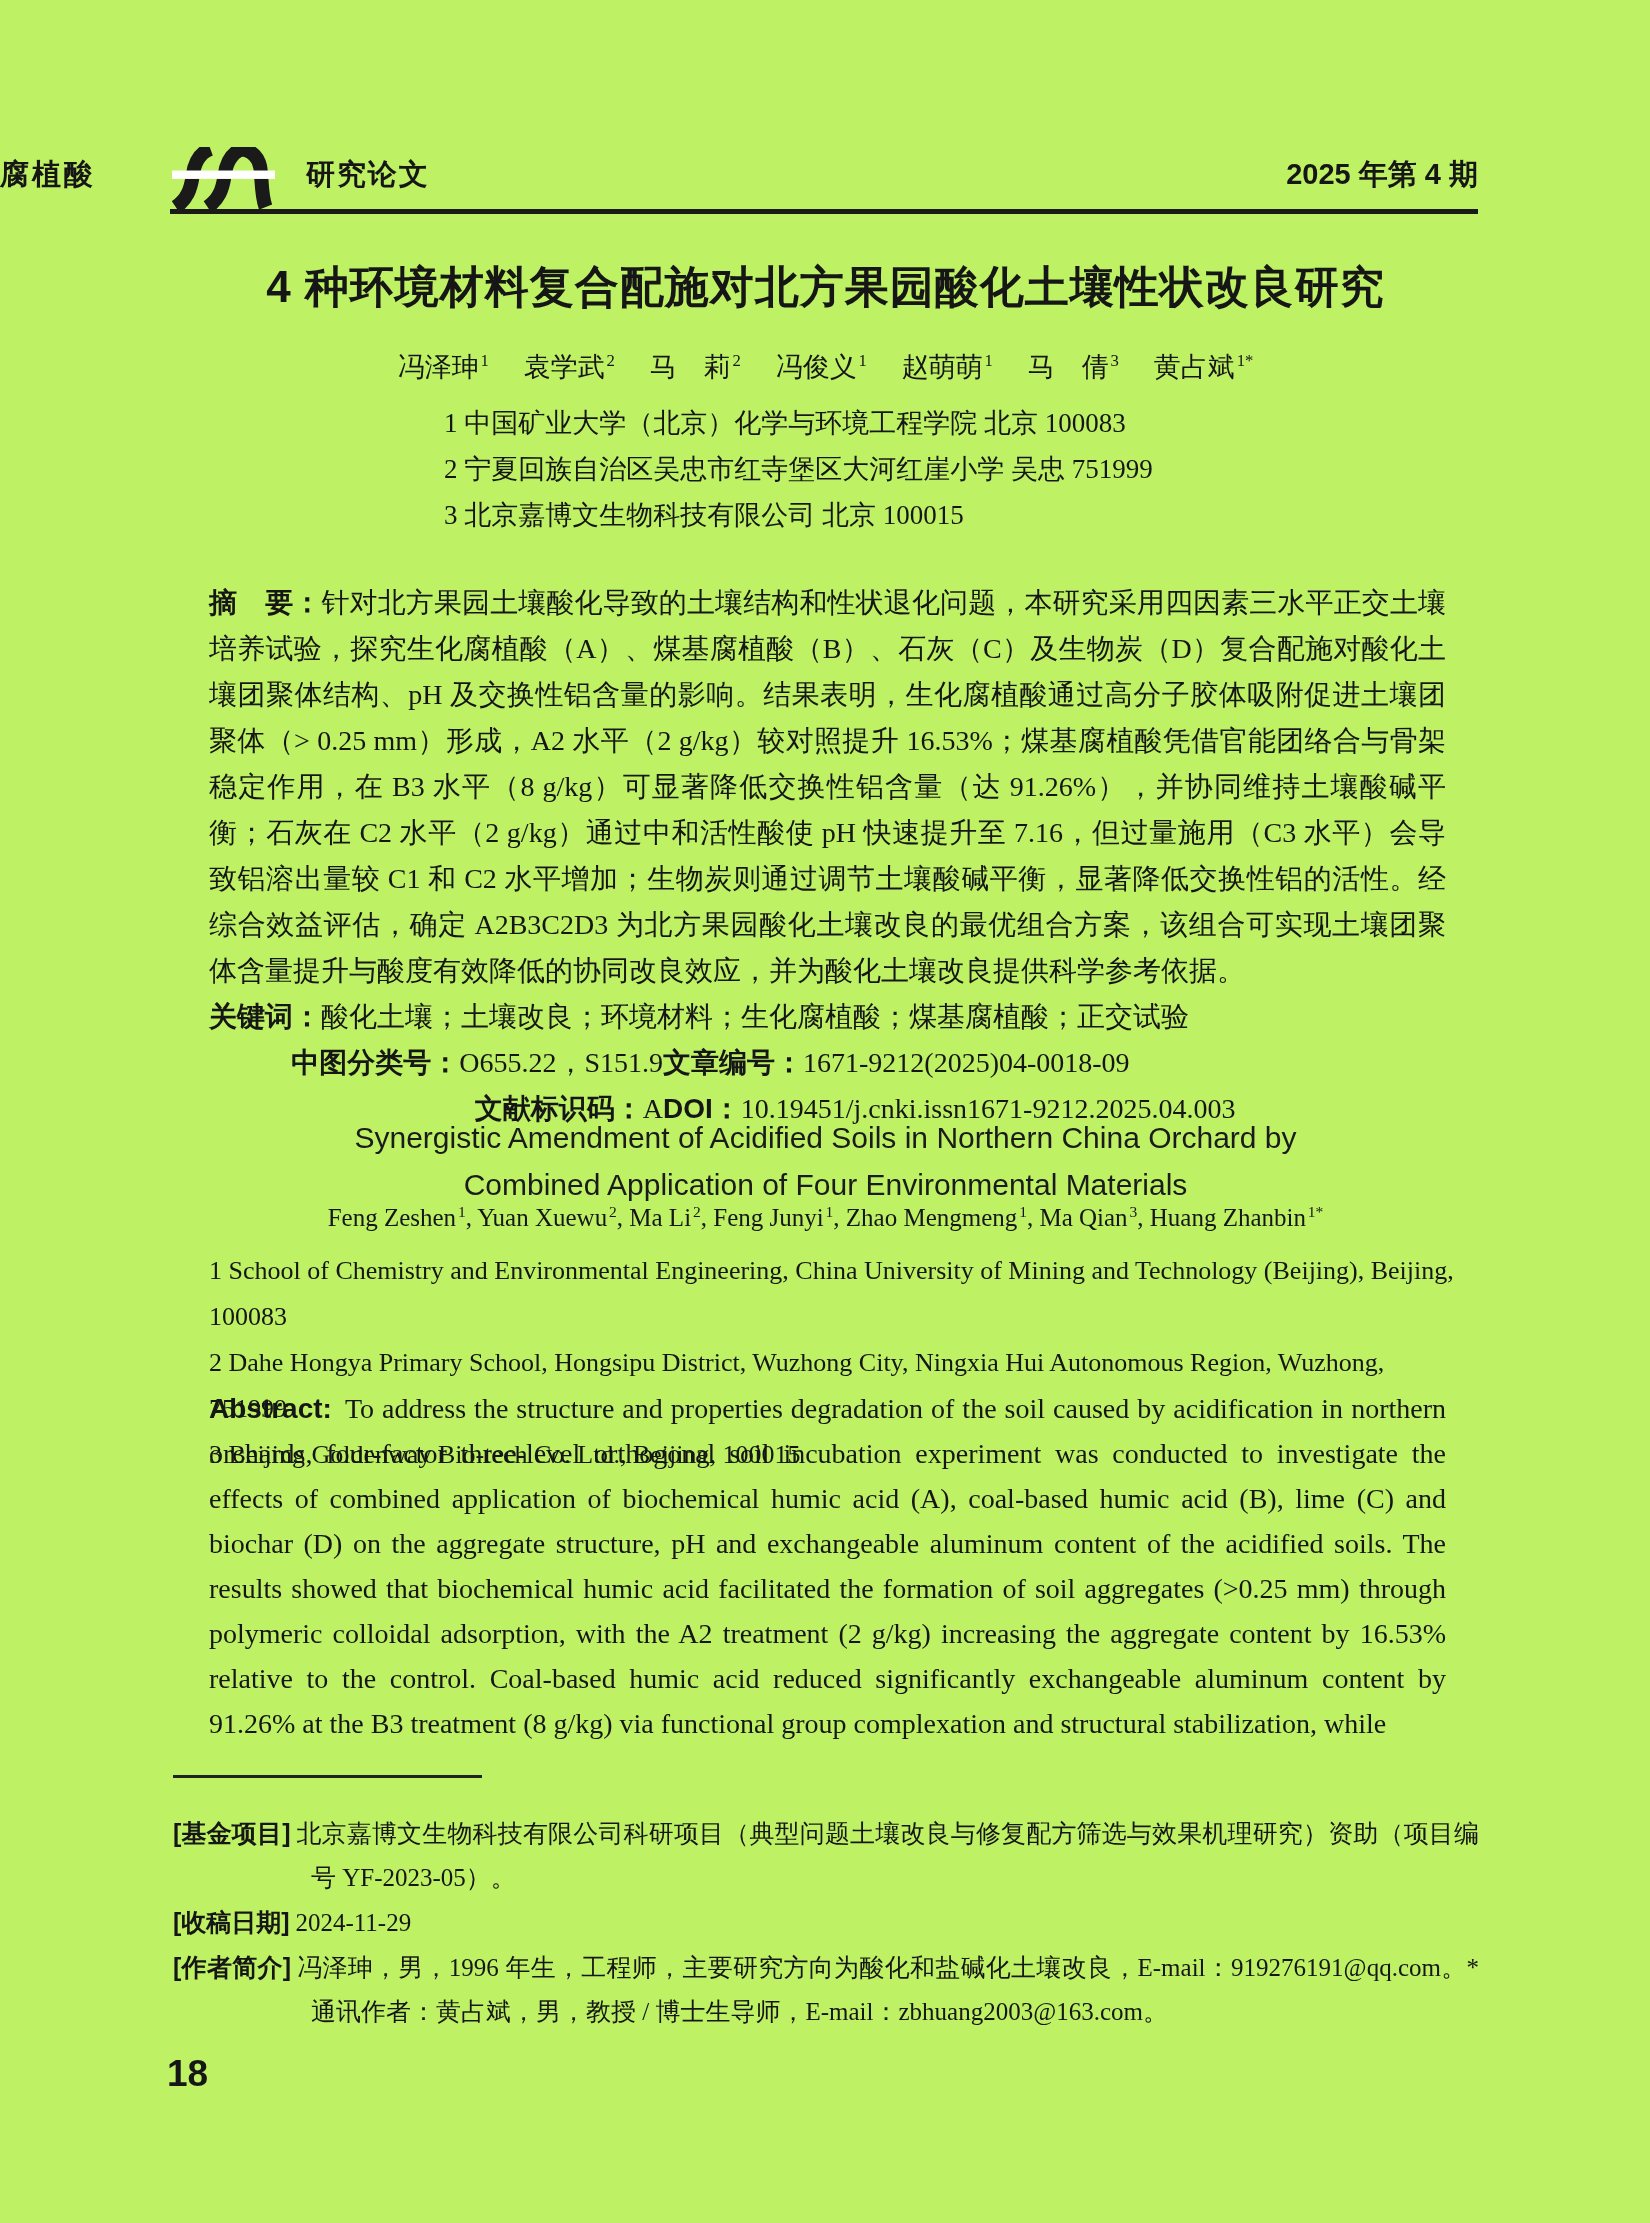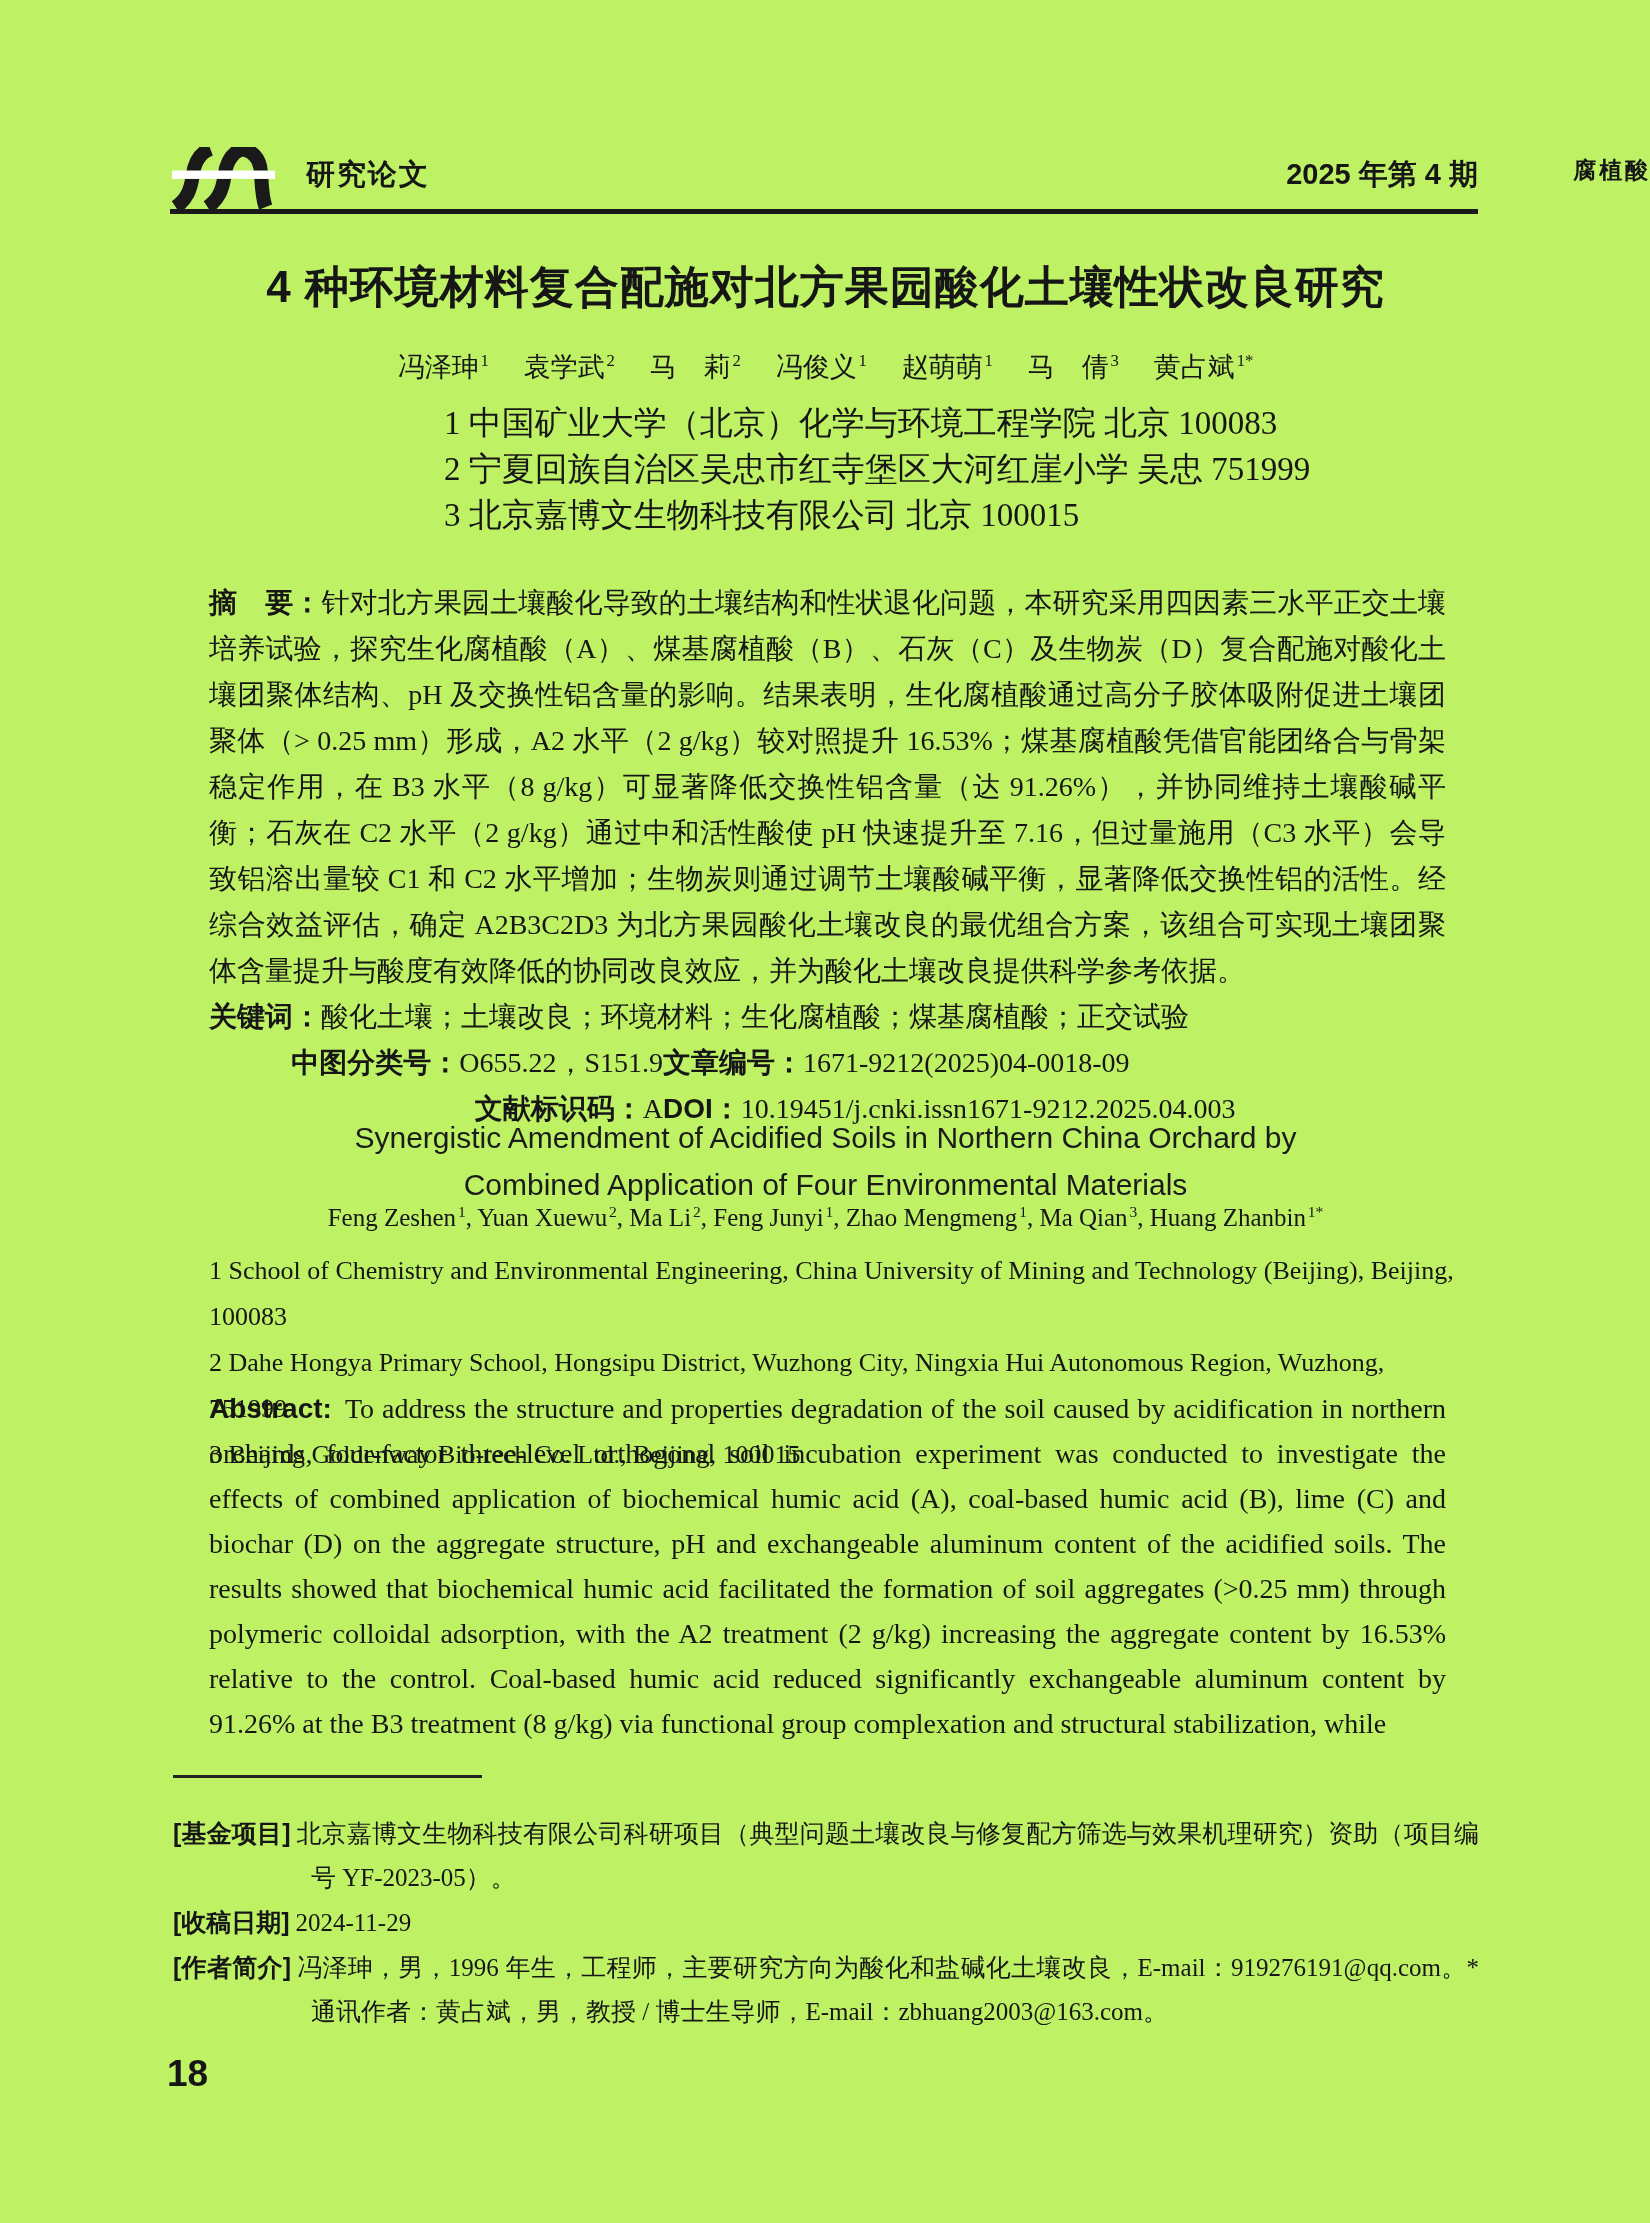--- a/index.html
+++ b/index.html
@@ -4,29 +4,29 @@
 <style>
   * { margin:0; padding:0; box-sizing:border-box; }
   html,body { background:#ffffff; }
   .page {
     position:relative; width:1651px; height:2223px; background:#bef264;
     color:#161616; font-family:"Liberation Serif", serif; overflow:hidden;
   }
   
   .logo { position:absolute; left:172px; top:147px; width:103px; height:62px; }
   .hdr-section { position:absolute; left:306px; top:155px; font-family:"Liberation Sans",sans-serif; font-weight:700; font-size:29px; letter-spacing:1.9px; }
-  .hdr-journal { position:absolute; left:0; right:0; top:155px; text-align:right; font-family:"Liberation Sans",sans-serif; font-weight:700; font-size:23px; letter-spacing:2.9px; }
+  .hdr-journal { position:absolute; left:0; right:0; top:155px; text-align:left; font-family:"Liberation Sans",sans-serif; font-weight:700; font-size:29px; letter-spacing:2.9px; }
   .hdr-issue { position:absolute; right:173px; top:155px; font-family:"Liberation Sans",sans-serif; font-weight:700; font-size:29px; }
   .hdr-rule { position:absolute; left:170px; top:209px; width:1308px; height:4.9px; background:#1a1a1a; }
   
   .title-cn { position:absolute; left:0; right:0; top:258px; text-align:center; font-family:"Liberation Sans",sans-serif; font-weight:700; font-size:44px; letter-spacing:1px; }
   .authors-cn { position:absolute; left:0; right:0; top:349px; text-align:center; font-size:27px; }
   .authors-cn .au + .au { margin-left:28px; }
   sup.sup { font-size:0.62em; vertical-align:super; margin-left:1.9px; }
-  .affs-cn { position:absolute; left:444px; top:400px; font-size:33px; line-height:46px; }
+  .affs-cn { position:absolute; left:444px; top:400px; font-size:27px; line-height:46px; }
   
   .block-cn { position:absolute; left:209px; width:1237px; top:580px; font-size:28px; line-height:46px; }
   .just { text-align:justify; }
   .lab { font-family:"Liberation Sans",sans-serif; font-weight:700; }
   .meta-row { display:flex;text-align:right; }
   .meta-col1 { flex:0 0 454px; }
   
   .title-en { position:absolute; left:0; right:0; top:1114px; text-align:center; font-family:"Liberation Sans",sans-serif; font-size:30px; line-height:47px; color:#1b1b1b; }
   .authors-en { position:absolute; left:0; right:0; top:1203px; text-align:center; font-size:25px; }
   .affs-en { position:absolute; left:209px; width:1252px; top:1248px; font-size:26px; line-height:46px; }

